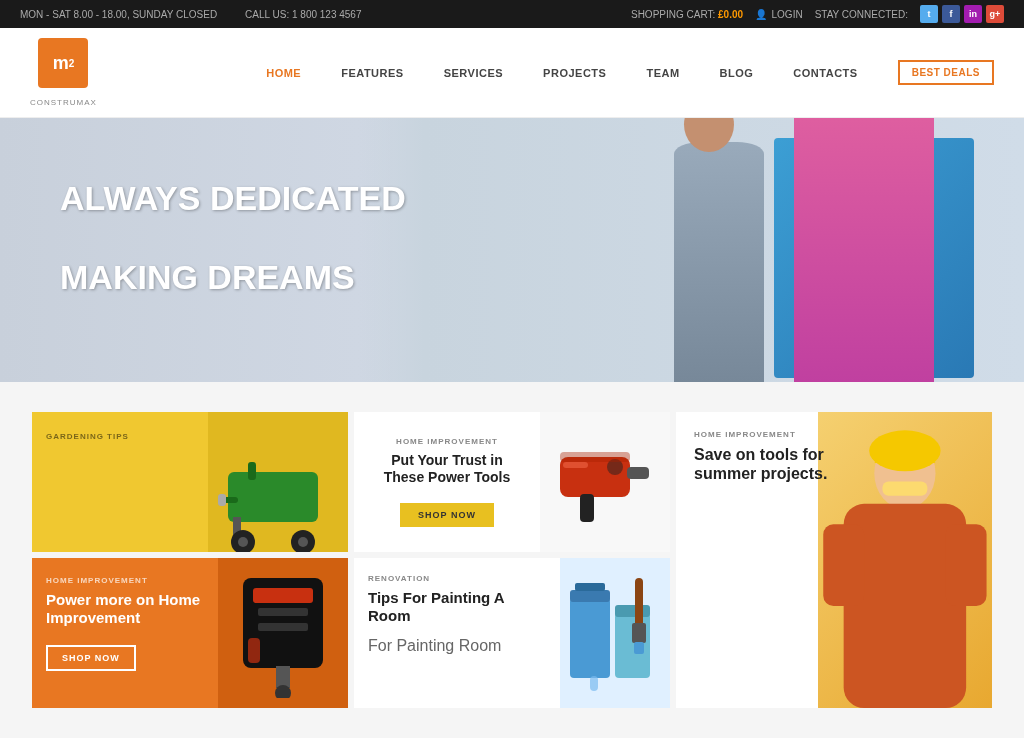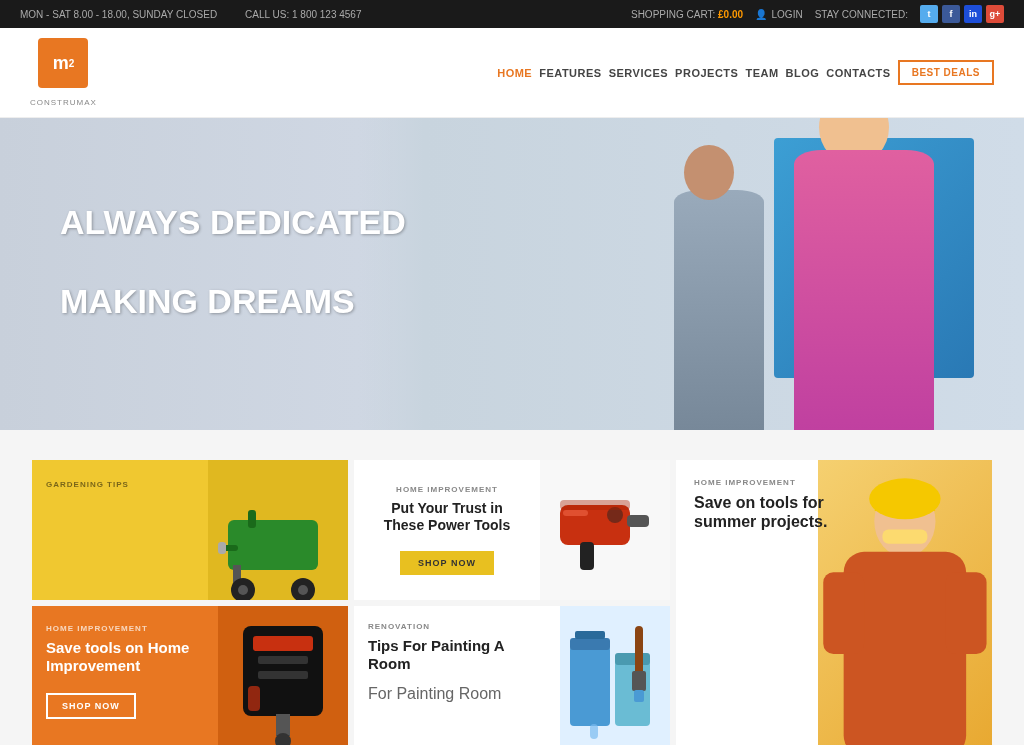--- a/index.html
+++ b/index.html
@@ -21,21 +21,21 @@
     .top-bar .login-link { color: #aaa; display: flex; align-items: center; gap: 4px; }
     .social-icons { display: flex; gap: 4px; }
     .social-icon {
       width: 18px; height: 18px;
       display: flex; align-items: center; justify-content: center;
       border-radius: 2px;
       font-size: 9px; font-weight: bold; color: #fff; cursor: pointer;
     }
     .social-tw { background: #55acee; }
     .social-fb { background: #3b5998; }
-    .social-li { background: #1d4ed8; }
+    .social-li { background: #a21caf; }
     .social-gp { background: #dd4b39; }
 
     
     .header {
       background: #fff;
       padding: 10px 30px;
       display: flex;
       align-items: center;
       justify-content: space-between;
       border-bottom: 1px solid #eee;
@@ -45,21 +45,21 @@
       color: #fff;
       font-size: 18px;
       font-weight: bold;
       width: 50px; height: 50px;
       display: flex; align-items: center; justify-content: center;
       border-radius: 4px;
     }
     .logo sup { font-size: 10px; vertical-align: super; }
     .logo-text { font-size: 8px; color: #888; letter-spacing: 1px; margin-top: 10px; display: block; text-align: center; }
     .logo-wrap { display: flex; flex-direction: column; align-items: center; }
-    nav { display: flex; align-items: center; gap: 7px; text-align: center; }
+    nav { display: flex; align-items: center; gap: 40px; text-align: center; }
     nav a {
       text-decoration: none;
       font-size: 11px;
       font-weight: bold;
       color: #444;
       letter-spacing: 0.5px;
       text-transform: uppercase;
     }
     nav a.active { color: #e87722; }
     .best-deals-btn {
@@ -71,21 +71,21 @@
       text-transform: uppercase;
       letter-spacing: 0.5px;
       text-decoration: none;
       cursor: pointer;
       background: transparent;
     }
 
     
     .hero {
       position: relative;
-      height: 312px;
+      height: 264px;
       background: linear-gradient(to right, #c8d0db 0%, #d0d8e4 40%, #b0bcc8 100%);
       overflow: hidden;
       display: flex;
       align-items: center;
     }
     .hero-content {
       position: relative;
       z-index: 10;
       padding: 0 60px;
       max-width: 500px;
@@ -466,21 +466,21 @@
           <rect x="78" y="68" width="44" height="14" rx="6" fill="#ffe066" opacity="0.8"></rect>
 
           <ellipse cx="100" cy="38" rx="35" ry="20" fill="#f5c800"></ellipse>
         </svg>
       </div>
     </div>
 
     <div class="card card-orange card-area-4 card-4" style="min-height:150px;">
       <div class="card-inner">
         <div class="card-category card-category-white">HOME IMPROVEMENT</div>
-        <div class="card-title card-title-white" style="font-size:15px;">Save tools on Home Improvement</div>
+        <div class="card-title card-title-white" style="font-size:15px;">Power more on Home Improvement</div>
         <button class="shop-btn shop-btn-white" style="margin-top:8px; font-size:9px; padding:6px 14px;">SHOP NOW</button>
       </div>
       <div class="card-4-img">
         <svg width="120" height="130" viewBox="0 0 120 130">
           <rect x="20" y="10" width="80" height="90" rx="8" fill="#111"></rect>
           <rect x="30" y="20" width="60" height="15" rx="3" fill="#c83010"></rect>
           <rect x="35" y="40" width="50" height="8" rx="2" fill="#333"></rect>
           <rect x="35" y="55" width="50" height="8" rx="2" fill="#333"></rect>
           <rect x="53" y="98" width="14" height="22" fill="#555"></rect>
           <circle cx="60" cy="125" r="8" fill="#333"></circle>

